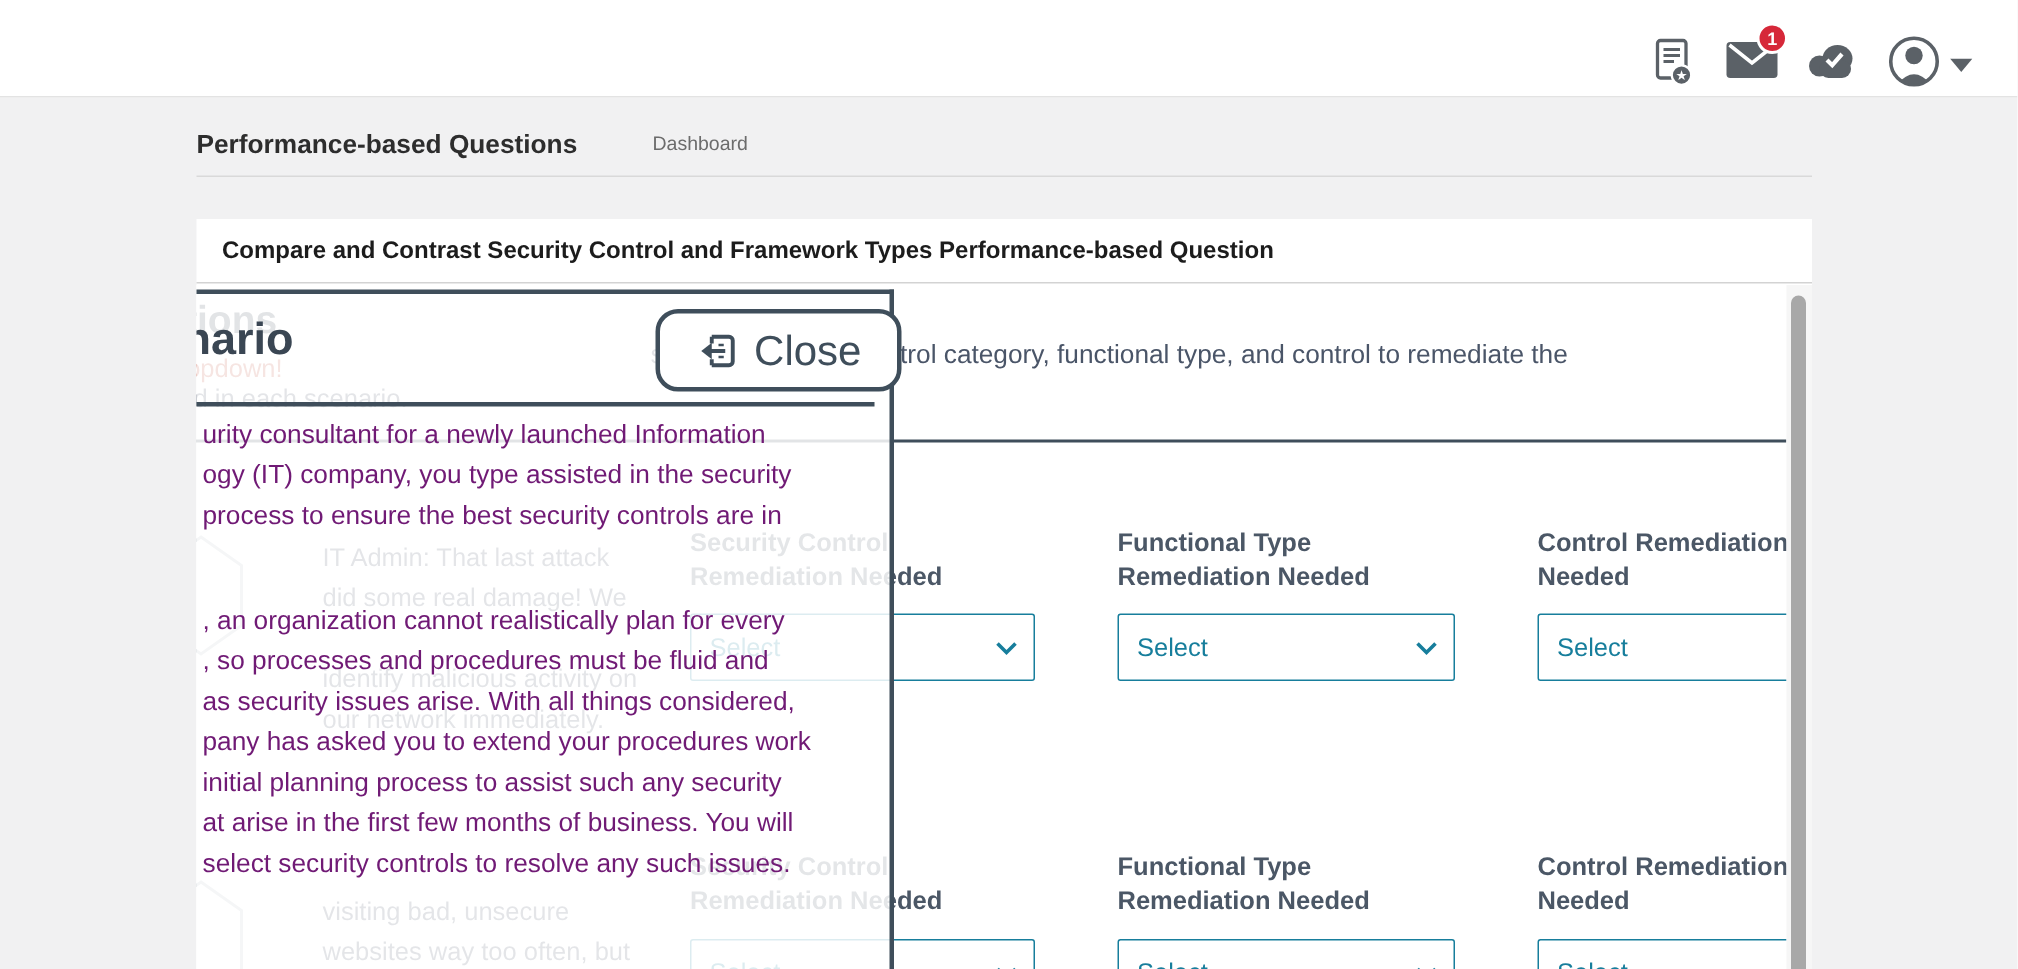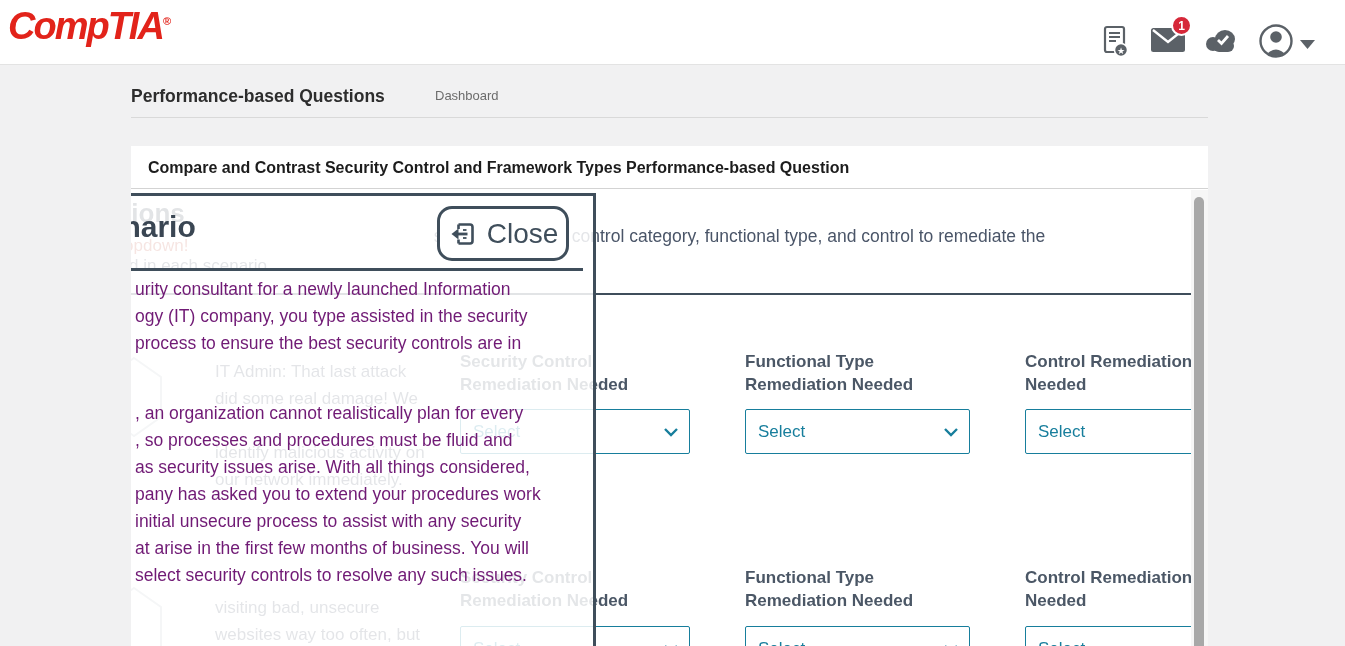--- a/index.html
+++ b/index.html
@@ -47,37 +47,36 @@
   .col-head { font-size:17px; font-weight:700; line-height:23px; color:#4b5766; white-space:nowrap; }
   .sel { height:45px; background:#fff; border:1.5px solid #177e9c; border-radius:2px;
          display:flex; align-items:center; padding:0 12px; font-size:17px; color:#177e9c; cursor:pointer; }
   .sel .chev { position:absolute; right:10px; top:17px; }
 
   
   .modal { left:-70px; top:3px; width:535px; height:453px;
            background:rgba(255,255,255,0.85);
            border-top:3px solid #3f4e5b; border-right:3px solid #3f4e5b; }
   .modal-title { left:8px; top:14px; font-size:30px; font-weight:700; color:#3a4653; white-space:nowrap; }
-  .close-btn { left:376px; top:10px; width:132px; height:55px; background:#fff;
+  .close-btn { left:376px; top:10px; width:164px; height:55px; background:#fff;
                border:3px solid #3f4e5b; border-radius:15px; color:#3f4e5b;
                display:flex; align-items:center; justify-content:center; gap:9px;
                font-size:28px; font-family:inherit; cursor:pointer; }
   .modal-rule { left:0; top:72px; width:522px; height:3px; background:#3f4e5b; }
   .mbody { left:74px; font-size:17.5px; line-height:27px; color:#701a75; white-space:nowrap; }
   .mbody1 { top:80px; } .mbody2 { top:204px; }
 
   
   .sb-track { left:1060px; top:44px; width:17px; height:456px; background:#f6f6f6; overflow:hidden; }
   .sb-thumb { left:3px; top:7px; width:10px; height:470px; background:#a8a8a8; border-radius:6px; cursor:pointer; }
 </style>
 </head>
 <body>
 
 <div class="abs header">
-  <div class="abs logo"><span>CompTIA</span><span class="reg">®</span></div>
 
   <div class="abs hicon" style="left:1102px;top:25px;">
     <svg width="26" height="32" viewBox="0 0 26 32">
       <rect x="3" y="2" width="19" height="25" rx="2" fill="none" stroke="#5b6167" stroke-width="2.2"></rect>
       <line x1="7" y1="8" x2="18" y2="8" stroke="#5b6167" stroke-width="2"></line>
       <line x1="7" y1="12" x2="18" y2="12" stroke="#5b6167" stroke-width="2"></line>
       <line x1="7" y1="16" x2="14" y2="16" stroke="#5b6167" stroke-width="2"></line>
       <circle cx="19" cy="25" r="6.5" fill="#5b6167" stroke="#fff" stroke-width="1.5"></circle>
       <text x="19" y="28.5" font-size="9" fill="#fff" text-anchor="middle">★</text>
     </svg>
@@ -240,21 +239,21 @@
       <div class="abs mbody mbody1">
         <div>urity consultant for a newly launched Information</div>
         <div>ogy (IT) company, you type assisted in the security</div>
         <div>process to ensure the best security controls are in</div>
       </div>
       <div class="abs mbody mbody2">
         <div>, an organization cannot realistically plan for every</div>
         <div>, so processes and procedures must be fluid and</div>
         <div>as security issues arise. With all things considered,</div>
         <div>pany has asked you to extend your procedures work</div>
-        <div>initial unsecure process to assist with any security</div>
+        <div>initial planning process to assist such any security</div>
         <div>at arise in the first few months of business. You will</div>
         <div>select security controls to resolve any such issues.</div>
       </div>
     </div>
   </div>
 
   <div class="abs sb-track">
     <div class="abs sb-thumb"></div>
   </div>
 </div>

